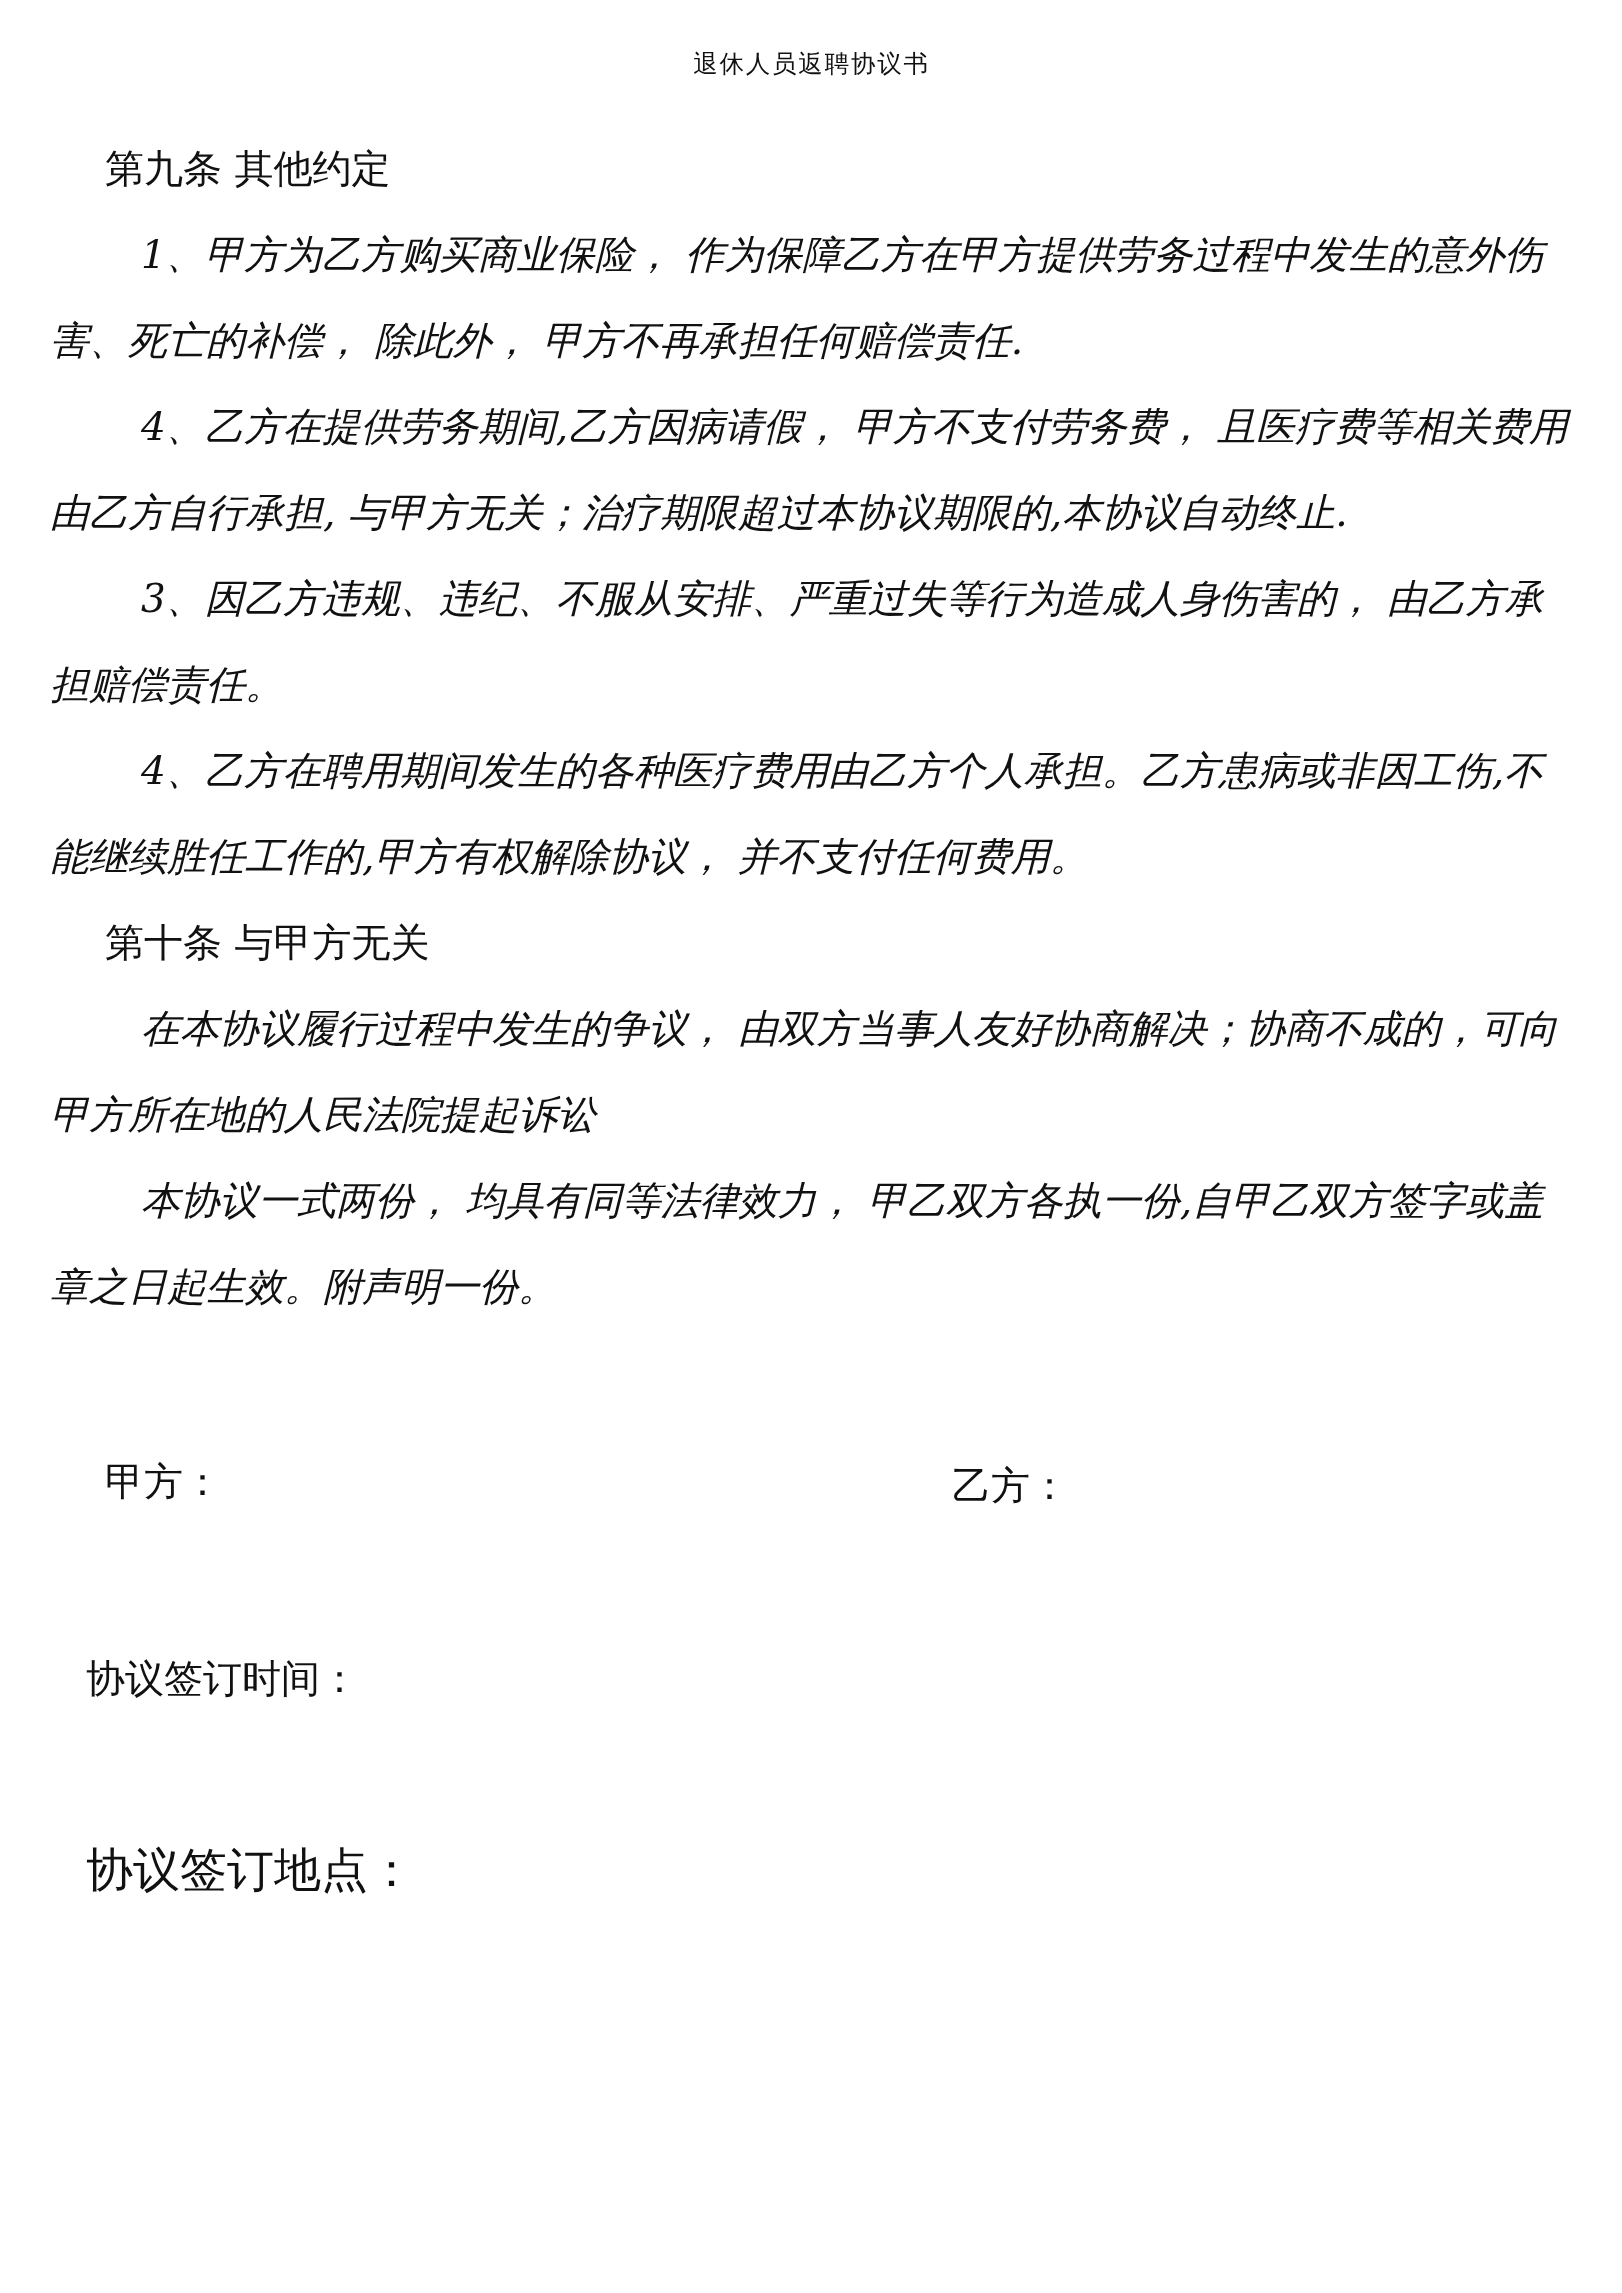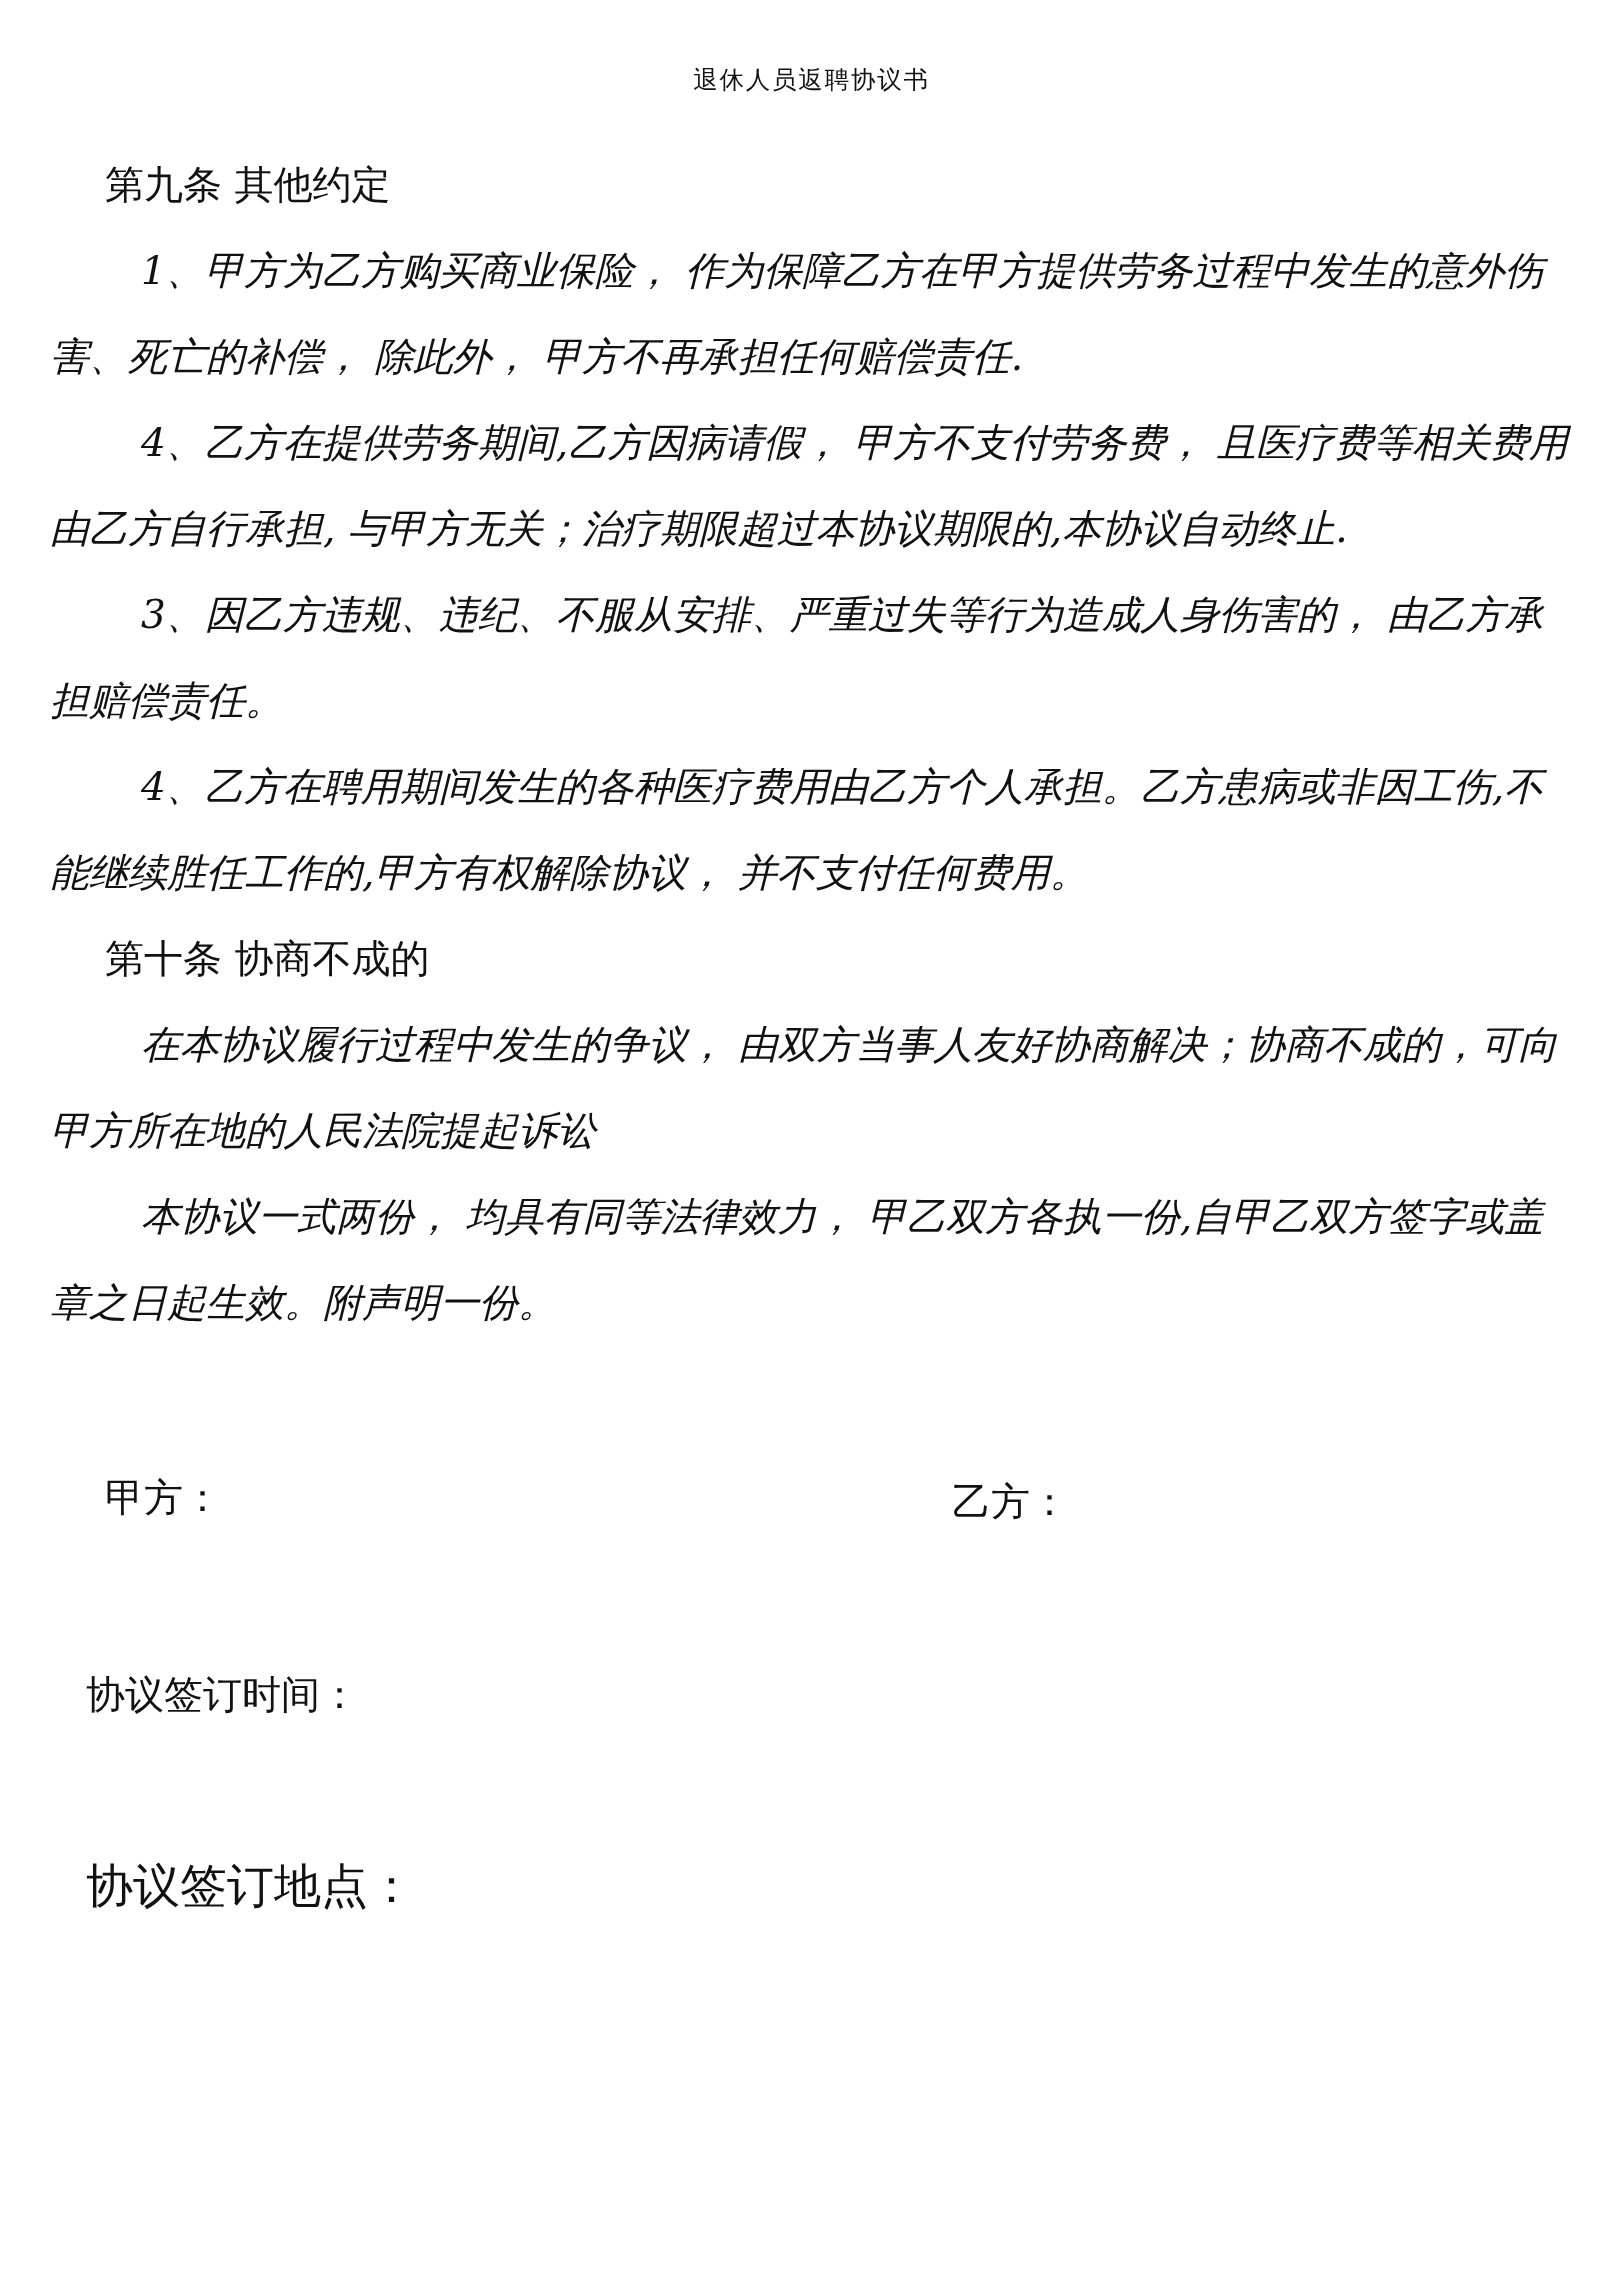--- a/index.html
+++ b/index.html
@@ -8,21 +8,21 @@
     background: #ffffff;
   }
   .page {
     position: relative;
     width: 1623px;
     height: 2294px;
     background: #ffffff;
     color: #111111;
     font-family: "DejaVu Serif", "Liberation Serif", serif;
     box-sizing: border-box;
-    padding: 64px 50px 0 50px;
+    padding: 48px 50px 0 50px;
     overflow: hidden;
   }
   .doc-title {
     text-align: center;
     font-size: 24.5px;
     letter-spacing: 1.8px;
     line-height: 31px;
   }
   .body-text {
     margin-top: 47px;
@@ -62,21 +62,21 @@
     <p class="heading">第九条 其他约定</p>
 
     <p class="para">1、甲方为乙方购买商业保险， 作为保障乙方在甲方提供劳务过程中发生的意外伤害、死亡的补偿， 除此外， 甲方不再承担任何赔偿责任.</p>
 
     <p class="para">4、乙方在提供劳务期间,乙方因病请假， 甲方不支付劳务费， 且医疗费等相关费用由乙方自行承担, 与甲方无关；治疗期限超过本协议期限的,本协议自动终止.</p>
 
     <p class="para">3、因乙方违规、违纪、不服从安排、严重过失等行为造成人身伤害的， 由乙方承担赔偿责任。</p>
 
     <p class="para">4、乙方在聘用期间发生的各种医疗费用由乙方个人承担。乙方患病或非因工伤,不能继续胜任工作的,甲方有权解除协议， 并不支付任何费用。</p>
 
-    <p class="heading">第十条 协商不成的</p>
+    <p class="heading">第十条 与甲方无关</p>
 
     <p class="para">在本协议履行过程中发生的争议， 由双方当事人友好协商解决；协商不成的，可向甲方所在地的人民法院提起诉讼</p>
 
 
     <p class="para">本协议一式两份， 均具有同等法律效力， 甲乙双方各执一份,自甲乙双方签字或盖章之日起生效。附声明一份。</p>
 
   </div>
 
   <div class="signature-row">
     <span class="party-a">甲方：</span>

